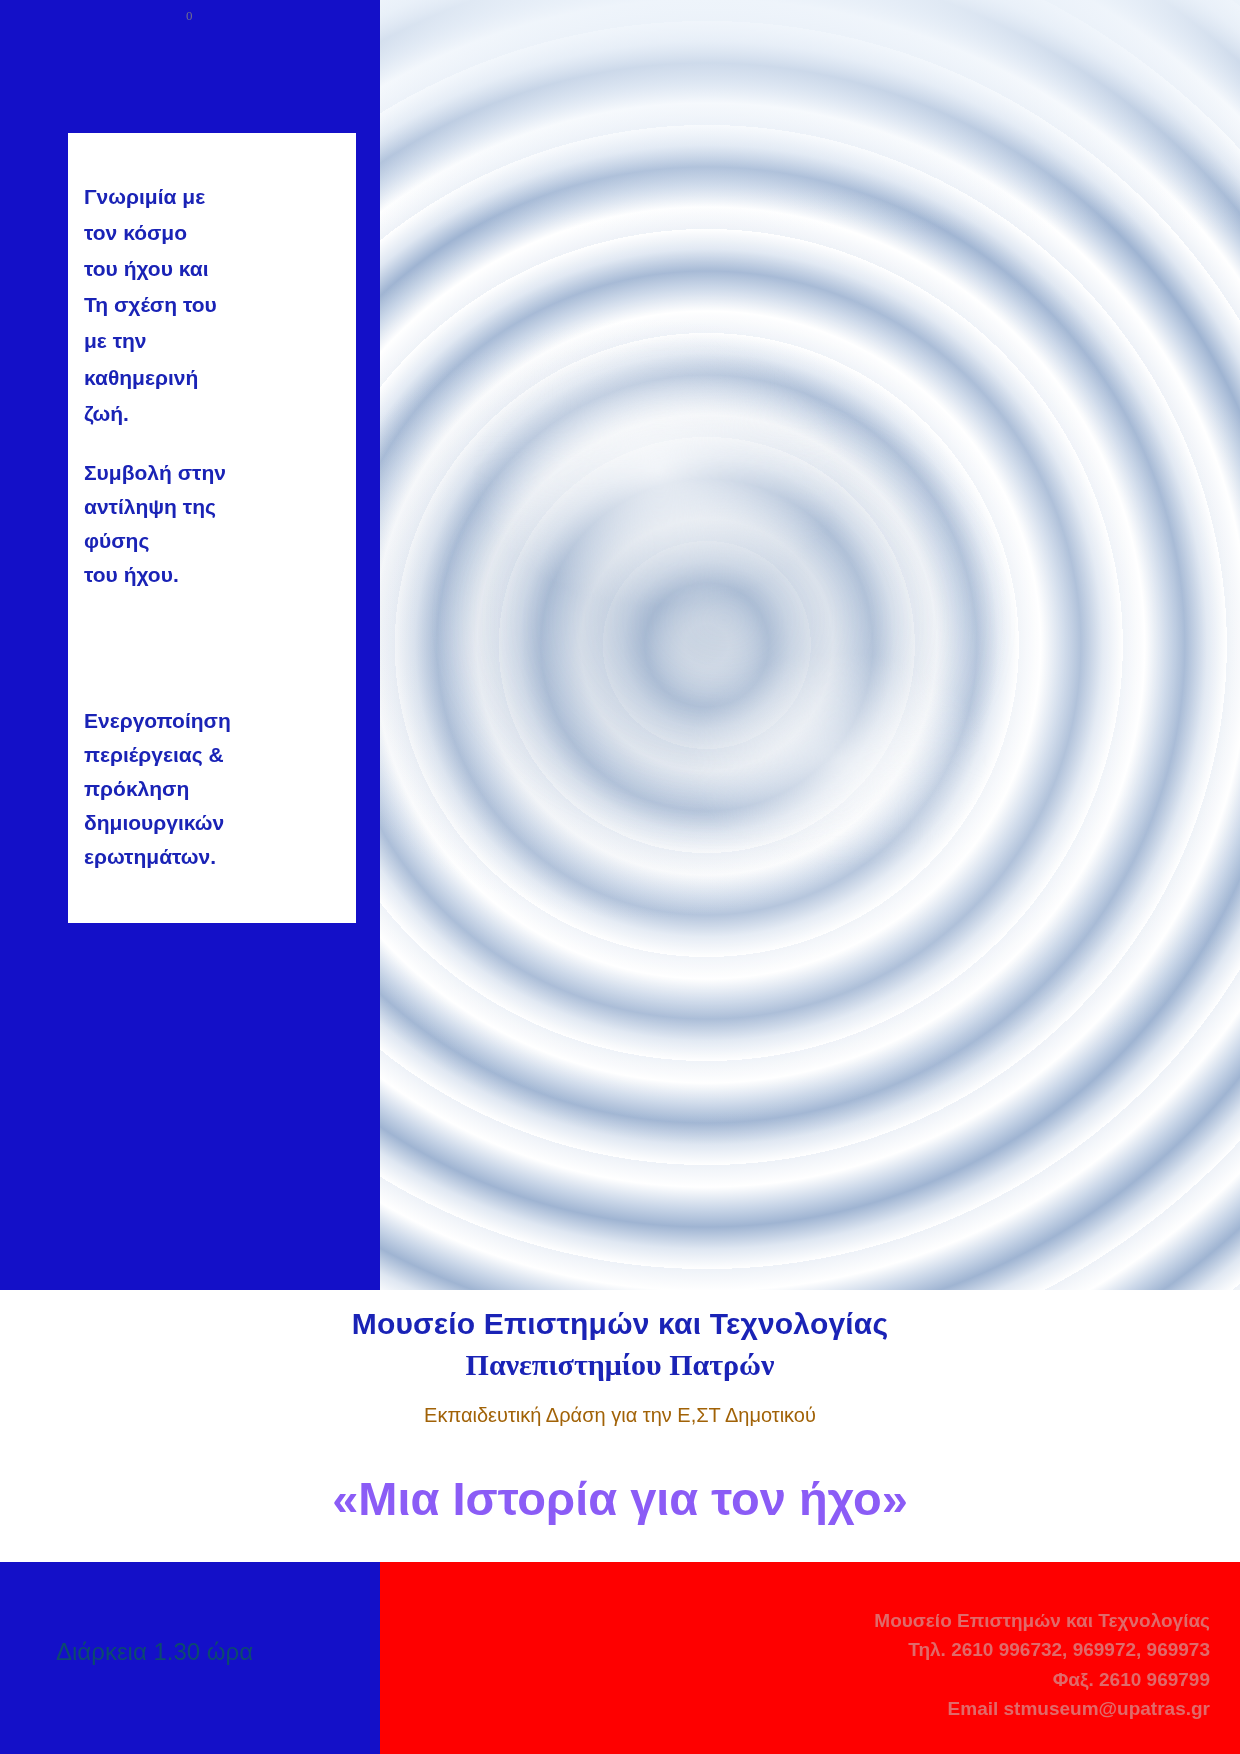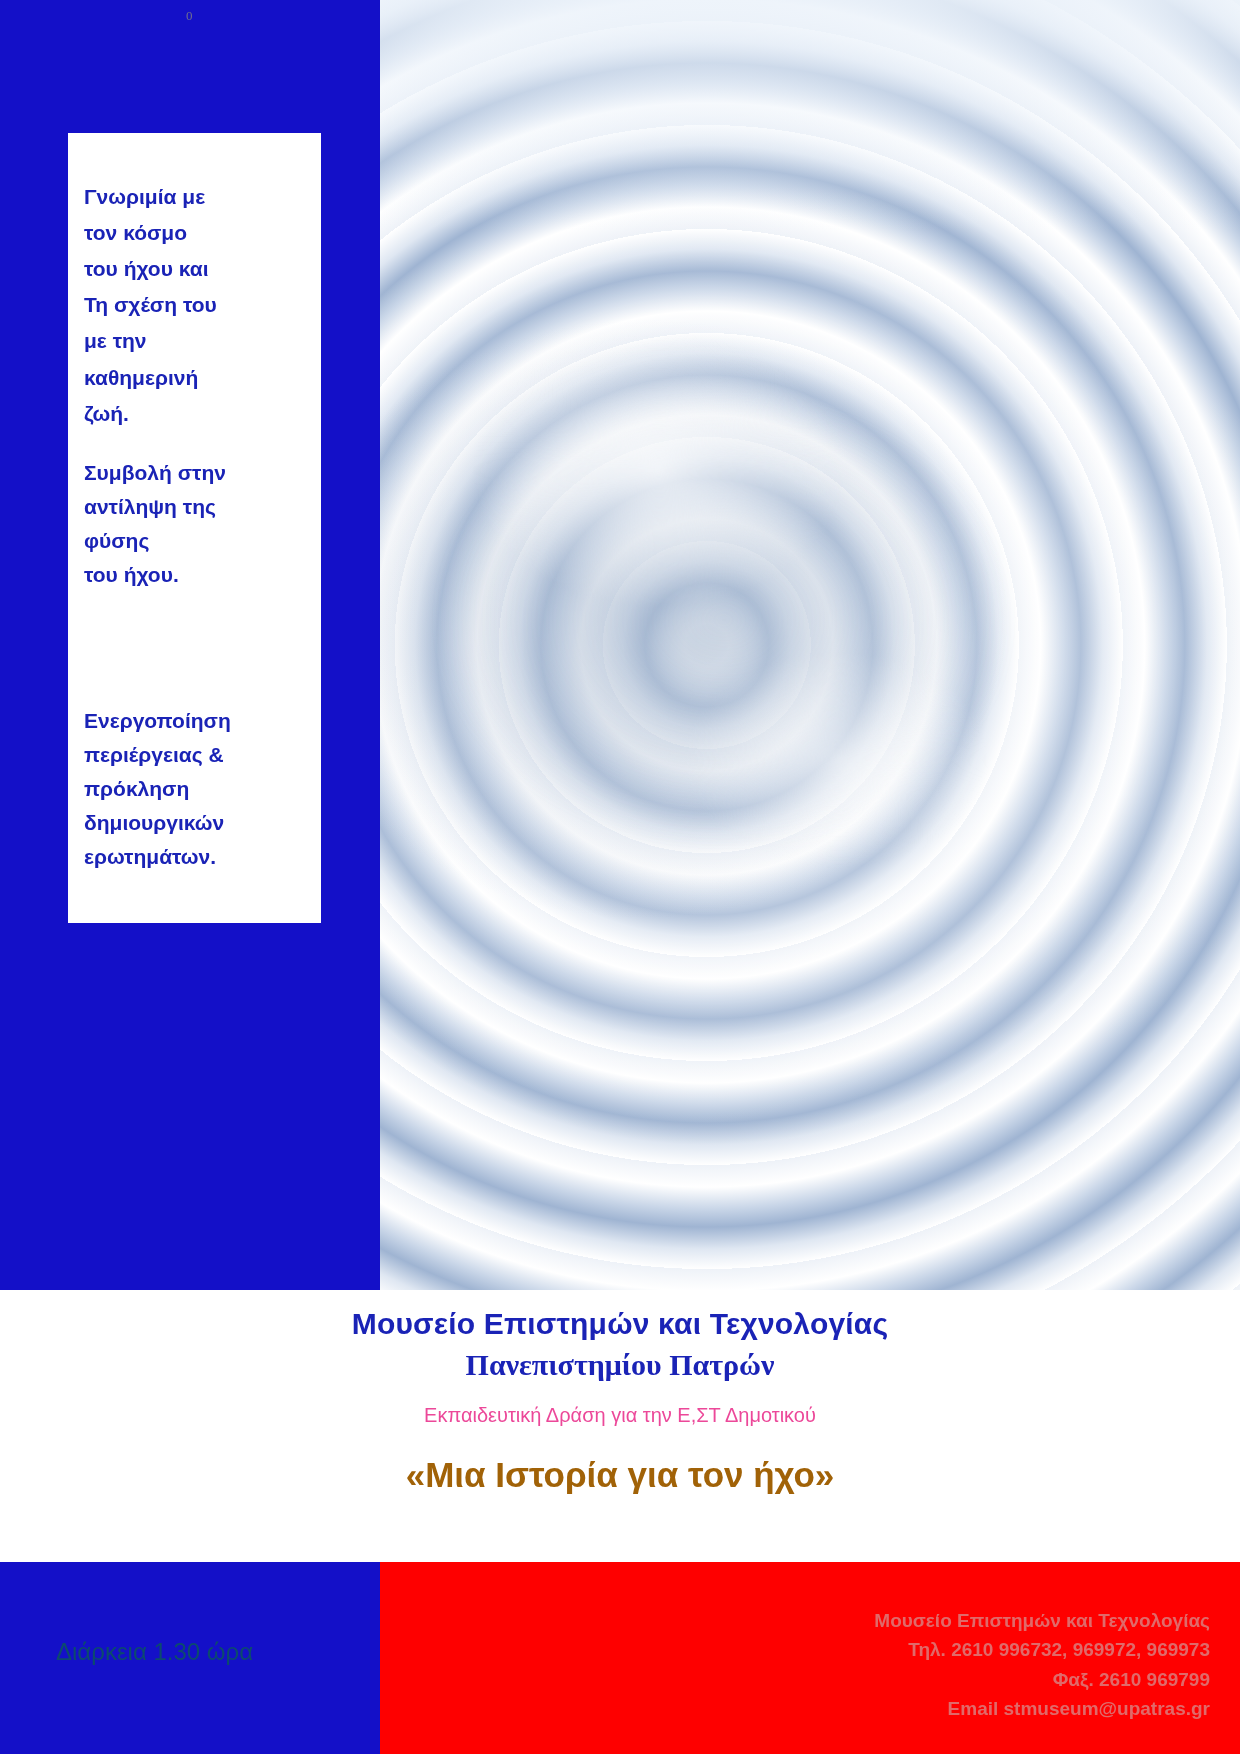--- a/index.html
+++ b/index.html
@@ -66,21 +66,21 @@
     width: 380px;
     height: 1290px;
     background: #1410c8;
   }
 
   
   .text-card {
     position: absolute;
     left: 68px;
     top: 133px;
-    width: 253px;
+    width: 288px;
     height: 790px;
     background: #ffffff;
     box-sizing: border-box;
     padding: 46px 22px 0 16px;
   }
   .card-para {
     color: #1a23b6;
     font-weight: bold;
     font-size: 21px;
     line-height: 1.72;
@@ -120,30 +120,30 @@
   }
   .museum-subtitle {
     color: #1a23b6;
     font-weight: bold;
     font-size: 30px;
     line-height: 1.35;
     margin: 0;
     font-family: Liberation Serif, serif;
   }
   .action-line {
-    color: #ec4899;
+    color: #a16207;
     font-size: 20px;
     margin: 0;
     padding-top: 19px;
   }
   .main-title {
-    color: #a16207;
-    font-weight: bold;
-    font-size: 35px;
-    margin: 0;
+    color: #8b5cf6;
+    font-weight: bold;
+    font-size: 47px;
+    margin: 16px;
     padding-top: 28px;
   }
 
   
   .bottom-bar {
     position: absolute;
     left: 0;
     top: 1562px;
     width: 1240px;
     height: 192px;

